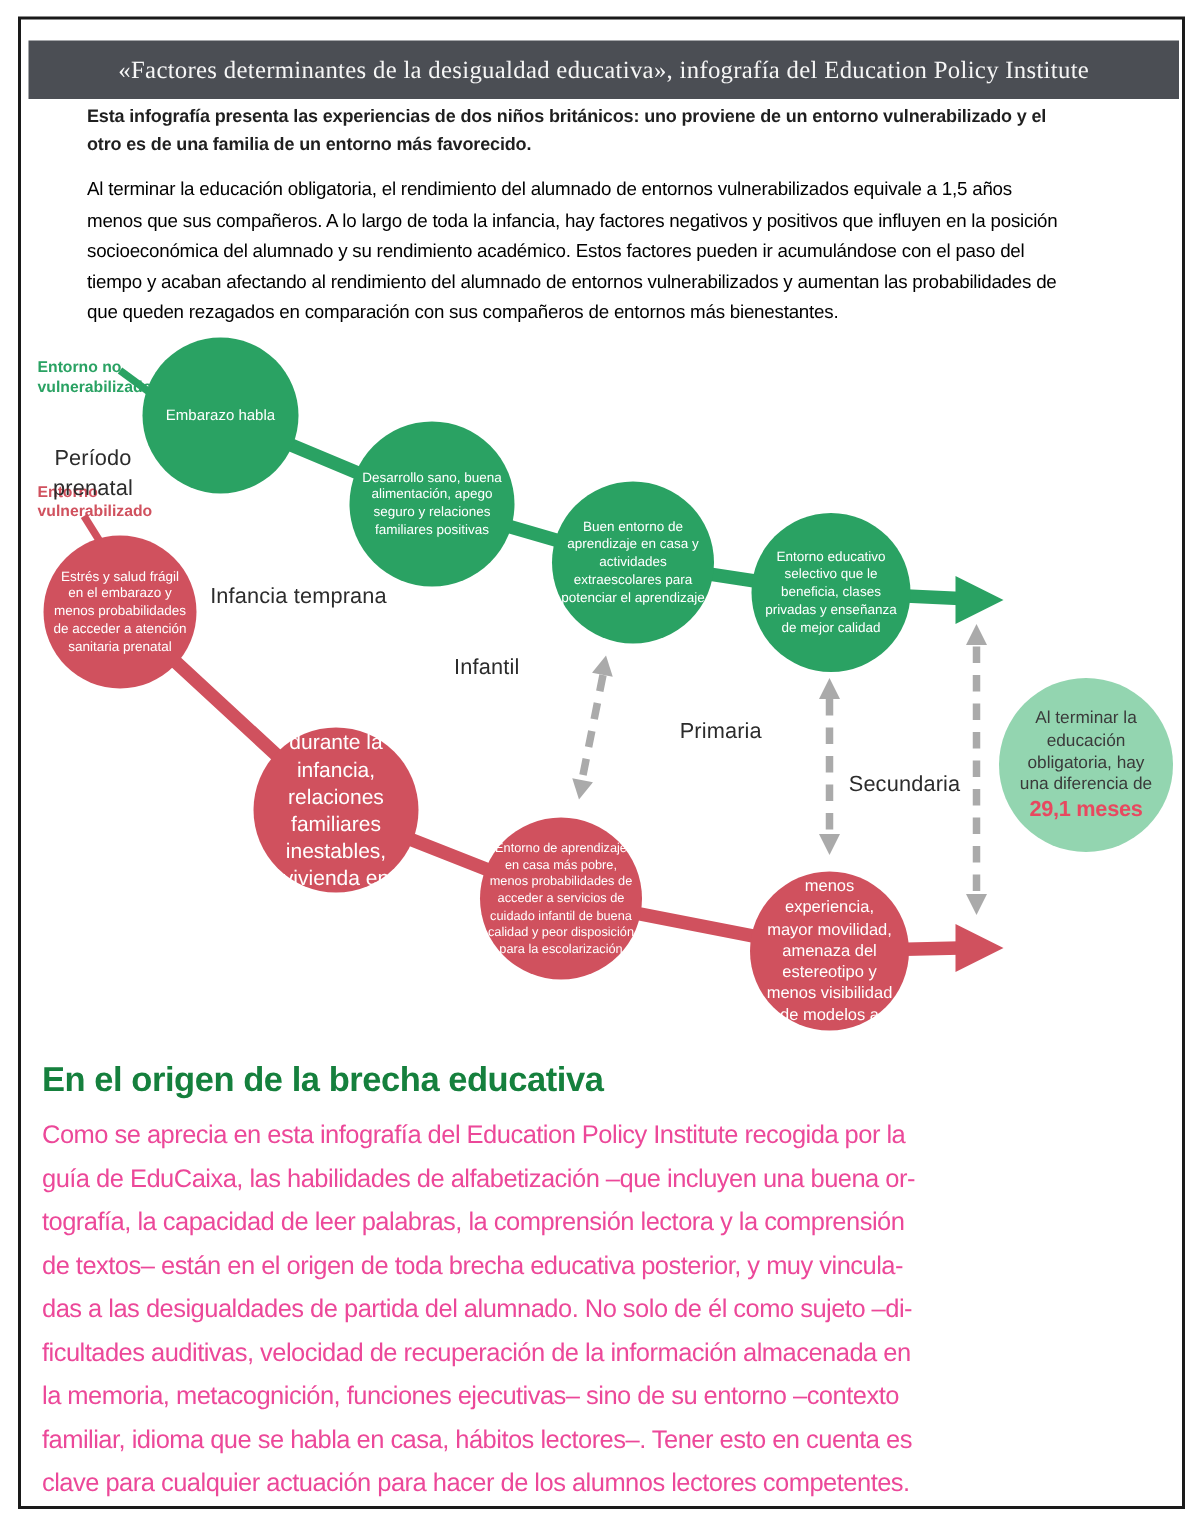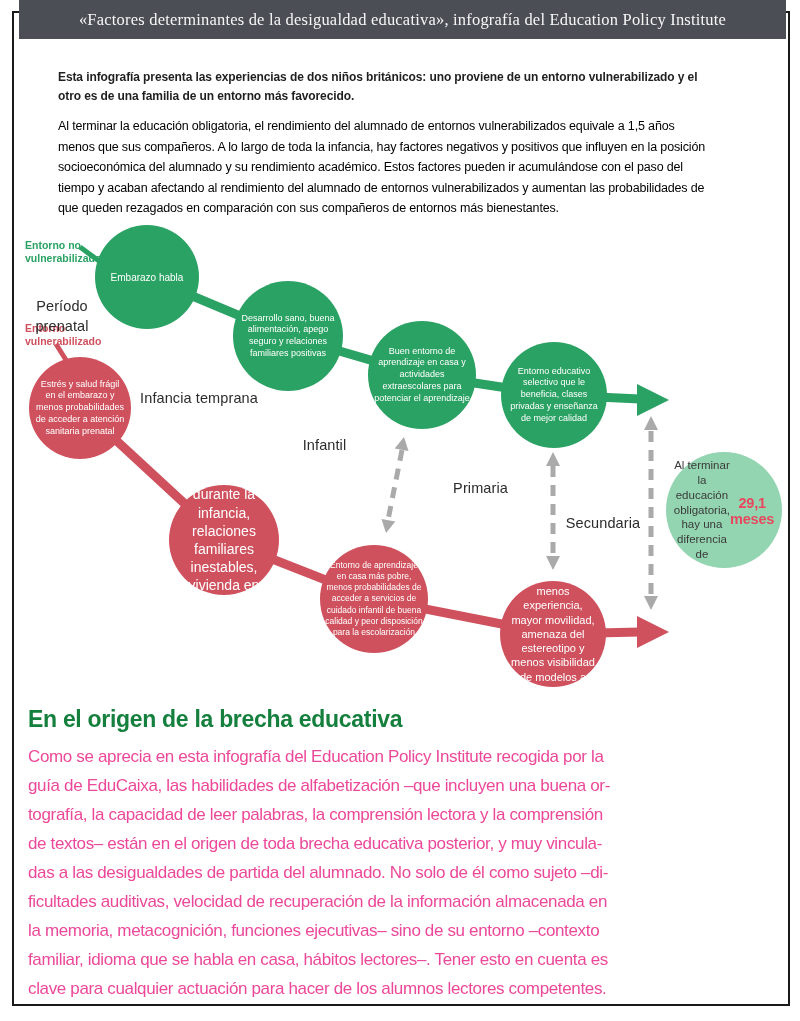--- a/index.html
+++ b/index.html
@@ -18,21 +18,21 @@
     background:#fff;
     font-family:"Liberation Sans", sans-serif;
     overflow:hidden;
   }
   .frame{
     position:absolute;left:12px;top:11px;
     width:778px;height:995px;
     border:2px solid #1a1a1a;
   }
   .header-bar{
-    position:absolute;left:19px;top:0;
+    position:absolute;left:19px;top:27px;
     width:767px;height:39px;
     background:var(--header-bar);
     display:flex;align-items:center;justify-content:center;
   }
   .header-bar .title{
     font-family:"Liberation Serif", serif;
     font-size:16.5px;color:#f6f6f6;letter-spacing:.2px;
     white-space:nowrap;
   }
   .preline{white-space:pre-line;}
@@ -60,21 +60,21 @@
   .c-g2{left:233px;top:281px;width:110px;height:110px;font-size:9px;padding:6px;}
   .c-g3{left:368px;top:321px;width:108px;height:108px;font-size:9px;padding:6px;}
   .c-g4{left:501px;top:342px;width:106px;height:106px;font-size:9px;padding:7px;}
   .c-r1{left:29px;top:357px;width:102px;height:102px;font-size:9px;padding:6px;}
   .c-r2{left:169px;top:485px;width:110px;height:110px;font-size:14px;padding:6px;text-align:center;}
   .c-r3{left:320px;top:545px;width:108px;height:108px;font-size:8.5px;padding:5px;}
   .c-r4{left:500px;top:581px;width:106px;height:106px;font-size:11px;padding:8px;}
   .c-result{
     left:666px;top:452px;width:116px;height:116px;
     background:var(--light-green);color:#3a3a3a;
-    font-size:11.5px;padding:8px;
+    font-size:11.5px;padding:8px;flex-direction:column;
   }
   .c-result .highlight{
     display:block;font-size:14.5px;font-weight:bold;
     color:var(--highlight-red);margin-top:1px;letter-spacing:-0.2px;
   }
   .stage-label{
     position:absolute;text-align:center;color:#2c2c2c;
     font-size:14.5px;line-height:1.4;letter-spacing:.1px;
   }
   .st-prenatal{left:18px;top:296px;width:88px;}

